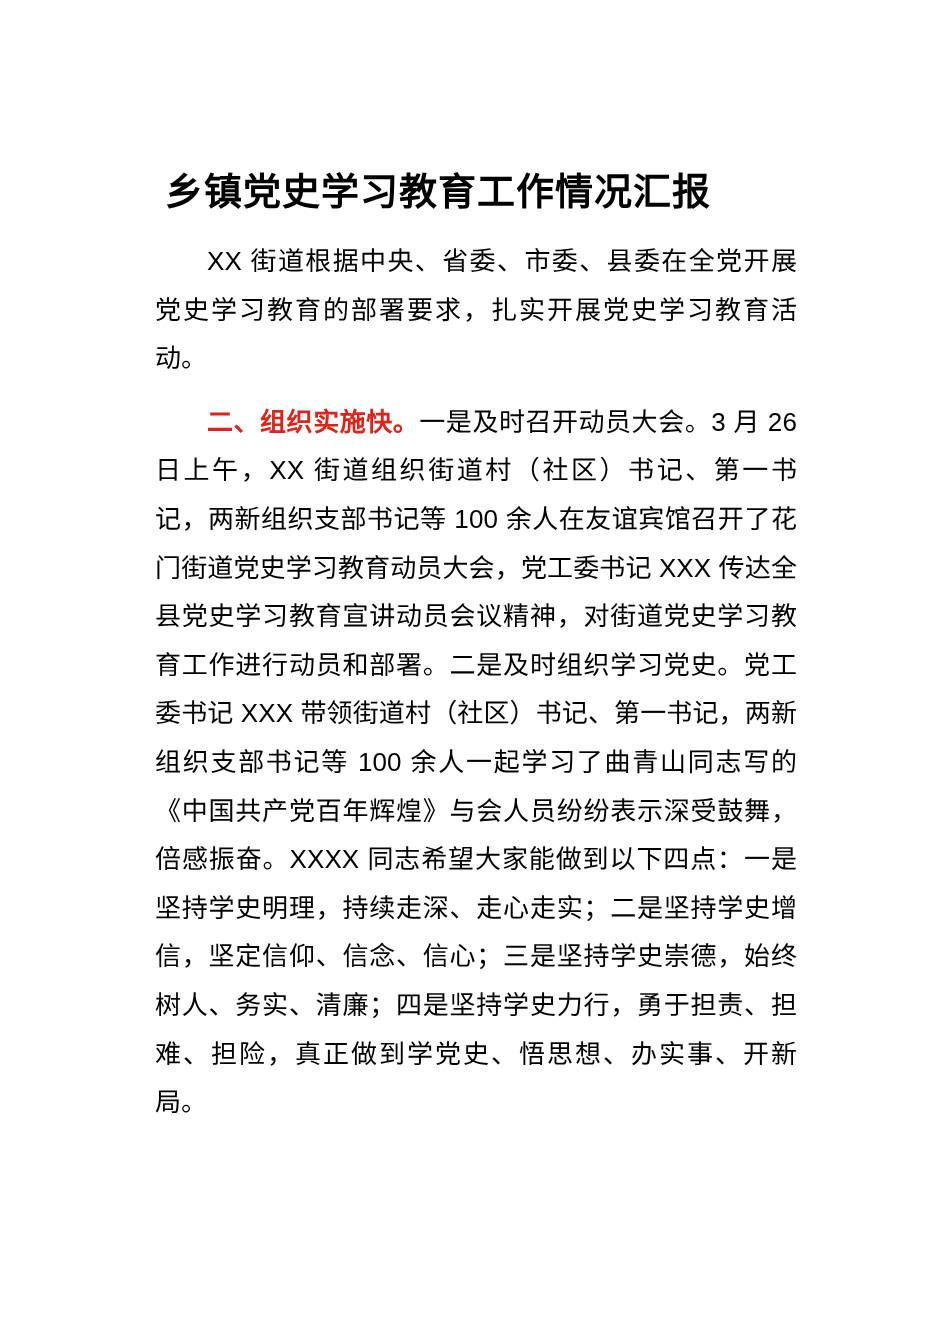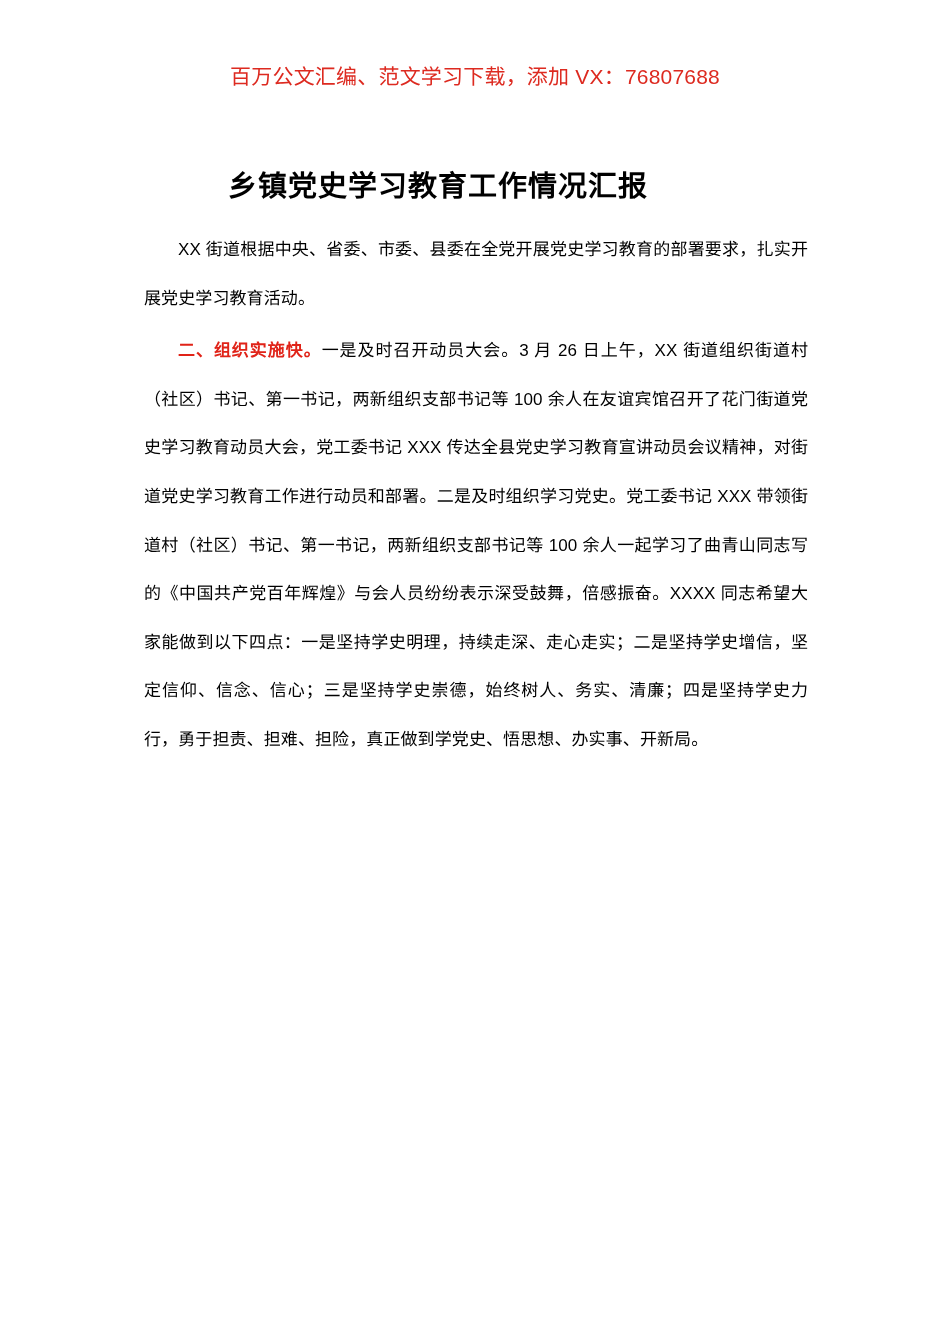--- a/index.html
+++ b/index.html
@@ -37,58 +37,57 @@
     white-space: nowrap;
   }
 
   
   .doc-title {
     position: absolute;
     left: 0;
     top: 143px;
     width: 876px;
     text-align: center;
-    font-size: 29px;
+    font-size: 38px;
     line-height: 48px;
     font-weight: bold;
     letter-spacing: 1px;
     color: #000000;
   }
 
   
   .body-col {
     position: absolute;
     left: 140px;
     top: 222px;
     width: 672px;
   }
 
   p.para {
-    margin: 4px;
-    font-size: 17px;
+    margin: 15px;
+    font-size: 26px;
     line-height: 48.6px;
     text-align: justify;
     text-justify: inter-ideograph;
     text-indent: 2em;
     letter-spacing: 0.1px;
     word-break: break-all;
     color: #000000;
   }
 
   .sec-head {
     color: #e02318;
     font-weight: bold;
   }
 </style>
 </head>
 <body>
 
 <div class="page">
 
-  <div class="promo">百万公文汇编、范文学习下载，添加 VX：76807688</div>
 
   <h1 class="doc-title">乡镇党史学习教育工作情况汇报</h1>
 
   <div class="body-col">
 
     <p class="para"><span>XX 街道根据中央、省委、市委、县委在全党开展党史学习教育的部署要求，扎实开展党史学习教育活动。</span></p>
 
 
     <p class="para"><span class="sec-head">二、组织实施快。</span><span>一是及时召开动员大会。3 月 26 日上午，XX 街道组织街道村（社区）书记、第一书记，两新组织支部书记等 100 余人在友谊宾馆召开了花门街道党史学习教育动员大会，党工委书记 XXX 传达全县党史学习教育宣讲动员会议精神，对街道党史学习教育工作进行动员和部署。二是及时组织学习党史。党工委书记 XXX 带领街道村（社区）书记、第一书记，两新组织支部书记等 100 余人一起学习了曲青山同志写的《中国共产党百年辉煌》与会人员纷纷表示深受鼓舞，倍感振奋。XXXX 同志希望大家能做到以下四点：一是坚持学史明理，持续走深、走心走实；二是坚持学史增信，坚定信仰、信念、信心；三是坚持学史崇德，始终树人、务实、清廉；四是坚持学史力行，勇于担责、担难、担险，真正做到学党史、悟思想、办实事、开新局。</span></p>
 

